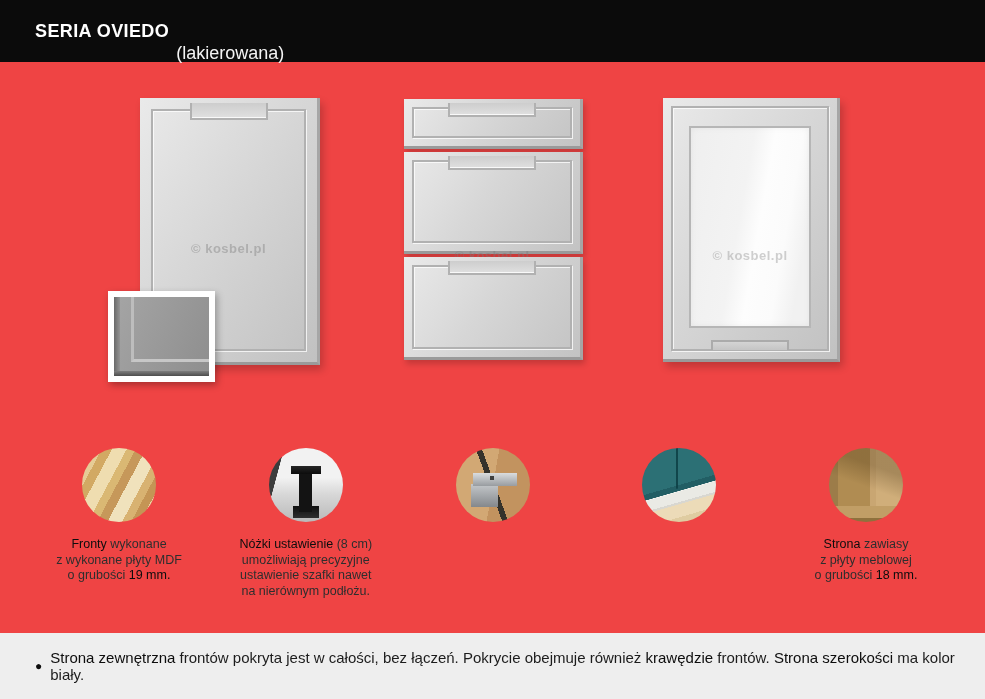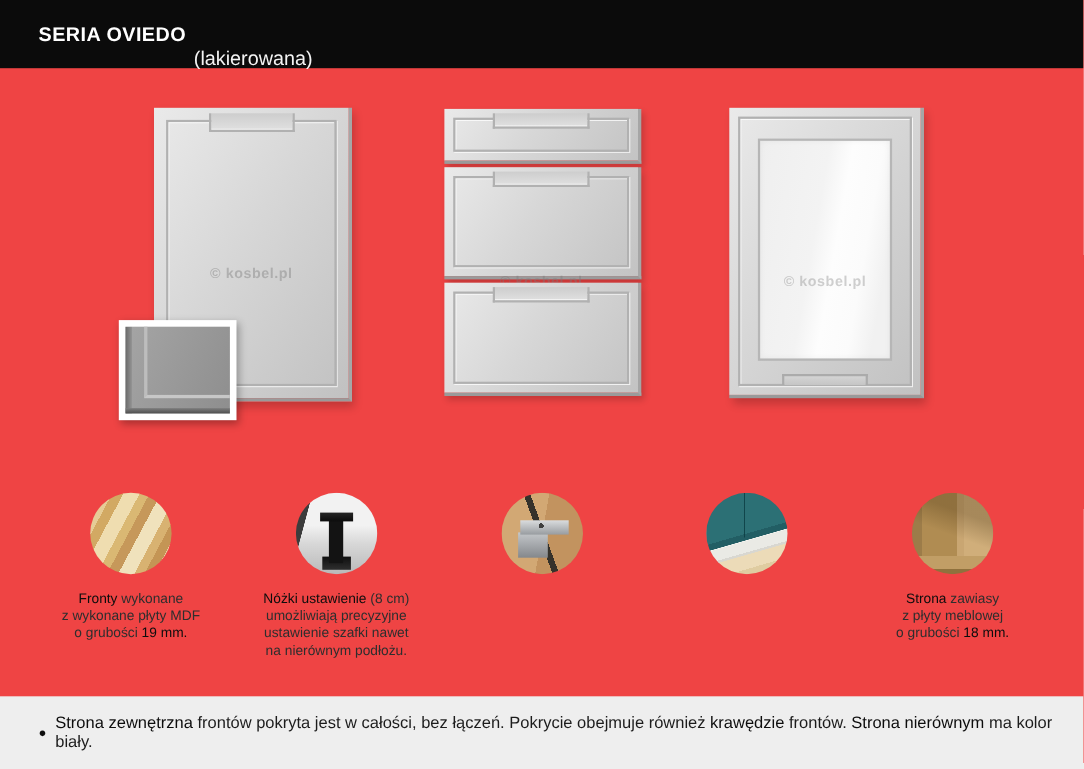--- a/index.html
+++ b/index.html
@@ -197,16 +197,16 @@
     <div class="feature">
       <div class="circle" id="icon-korpus"></div>
       <div class="caption"><span class="b">Strona</span><span> zawiasy
 z płyty meblowej
 o grubości </span><span class="b">18 mm.</span></div>
     </div>
   </div>
 
   <div class="footer">
     <span class="bullet b">●</span>
-    <span><span class="b">Strona zewnętrzna</span><span> frontów pokryta jest w całości, bez łączeń. Pokrycie obejmuje również </span><span class="b">krawędzie</span><span> frontów. </span><span class="b">Strona nierównym</span><span> ma kolor biały.</span></span>
+    <span><span class="b">Strona zewnętrzna</span><span> frontów pokryta jest w całości, bez łączeń. Pokrycie obejmuje również </span><span class="b">krawędzie</span><span> frontów. </span><span class="b">Strona szerokości</span><span> ma kolor biały.</span></span>
   </div>
 
 </div>
 
 </body></html>

